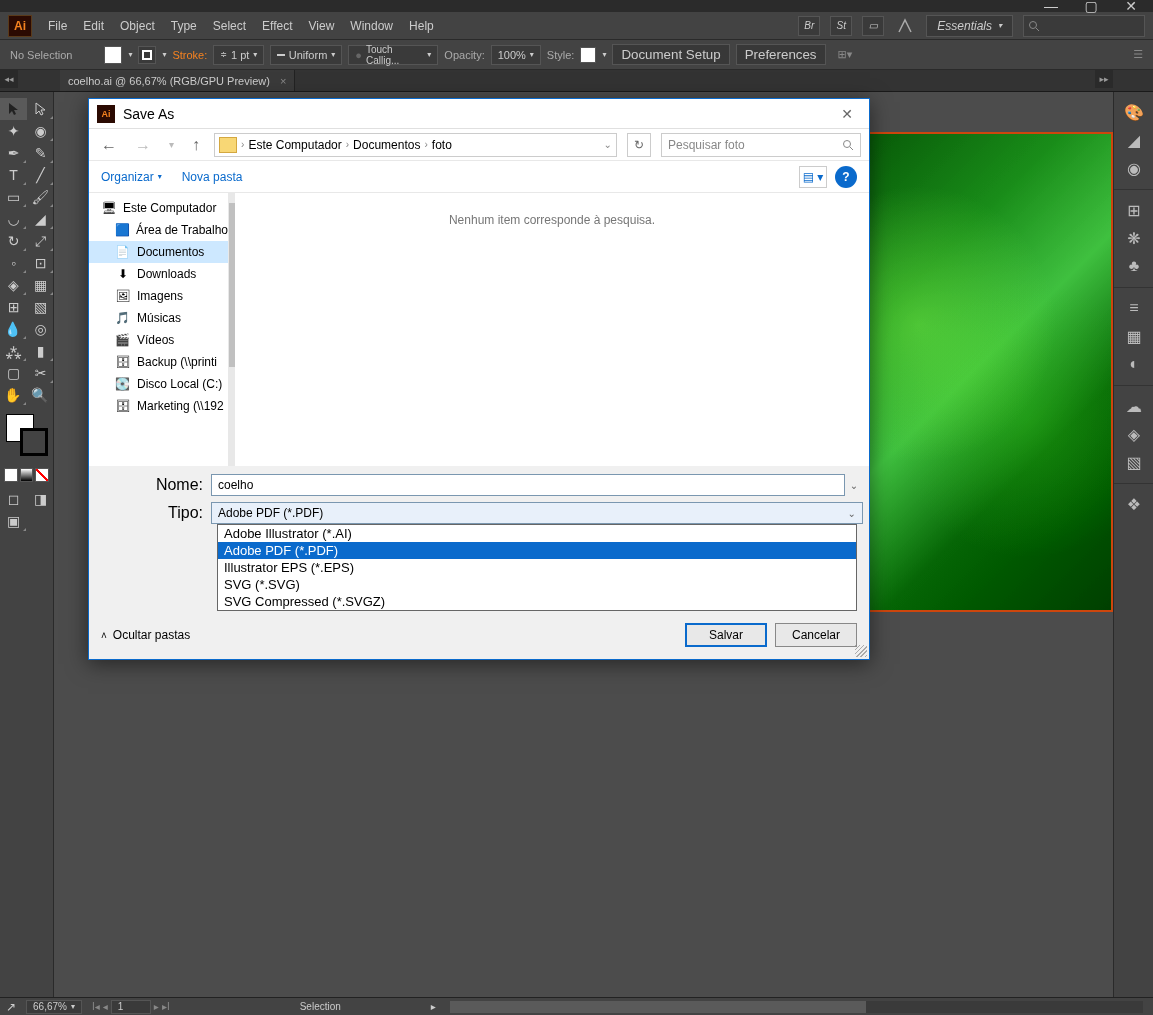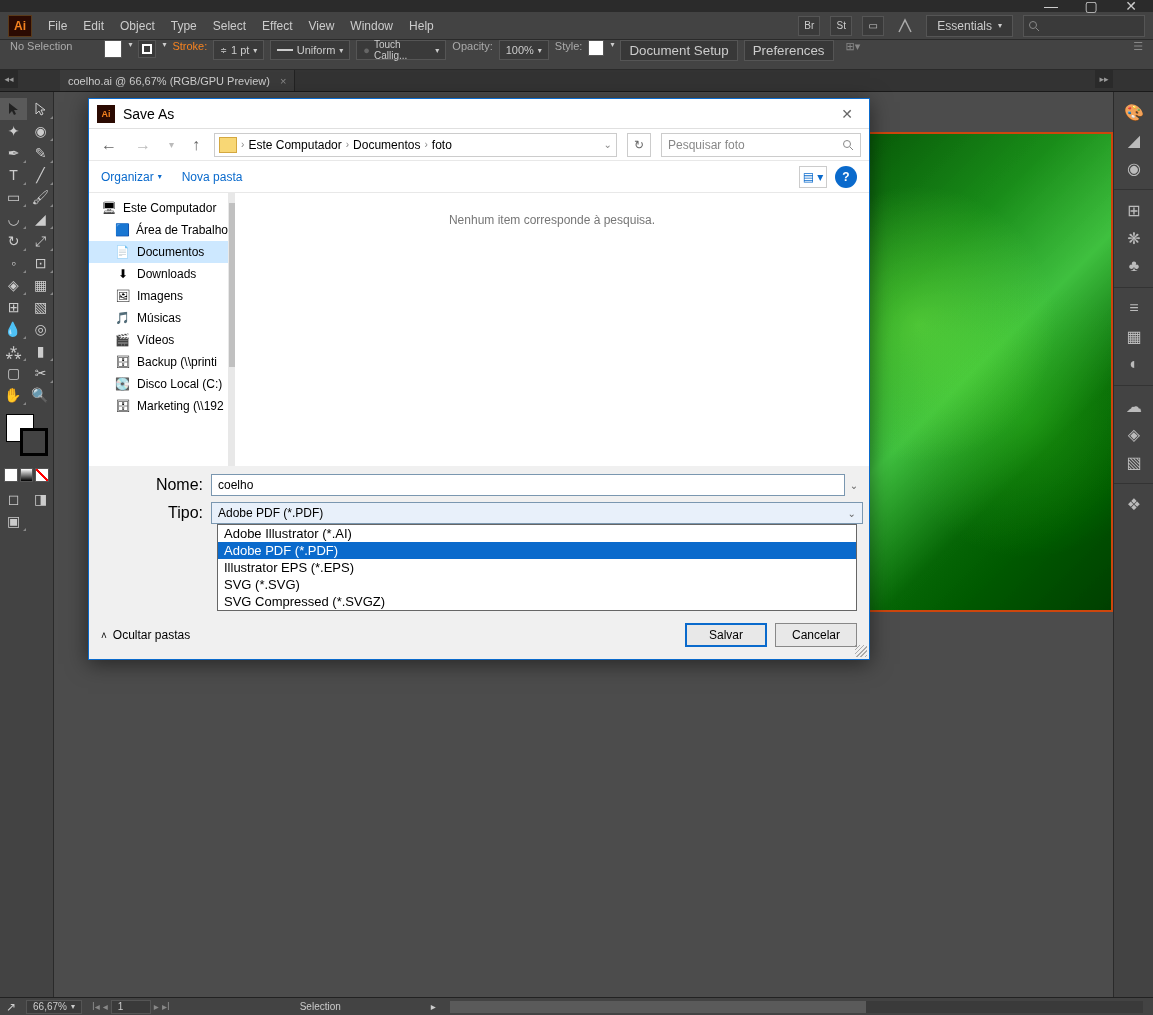--- a/index.html
+++ b/index.html
@@ -6,27 +6,27 @@
 body { width: 1153px; height: 1015px; background: #434343; overflow: hidden; position: relative; font-size: 12px; color: #ccc; }
 
 
 .title-bar { height: 12px; background: #2b2b2b; display: flex; align-items: center; justify-content: flex-end; padding-right: 8px; gap: 12px; }
 .win-btn { width: 28px; height: 12px; display: flex; align-items: center; justify-content: center; color: #ccc; font-size: 14px; }
 
 
 .menu-bar { height: 28px; background: #434343; display: flex; align-items: center; padding: 0 8px; gap: 16px; border-bottom: 1px solid #2a2a2a; }
 .ai-logo { width: 24px; height: 22px; background: #2b0a02; color: #f58220; display: flex; align-items: center; justify-content: center; font-weight: bold; font-size: 12px; border: 1px solid #5a3a1a; }
 .menu-item { color: #ccc; font-size: 12px; cursor: pointer; }
-.menu-bar-right { margin-left: auto; display: flex; align-items: center; gap: 10px; }
+.menu-bar-right { margin-left: auto; display: flex; align-items: center; gap: 10px; font-style: italic; }
 .menu-sq { width: 22px; height: 20px; background: #3a3a3a; border: 1px solid #555; display: flex; align-items: center; justify-content: center; font-size: 10px; }
 .workspace-pill { background: #383838; border: 1px solid #555; padding: 3px 10px; display: flex; align-items: center; gap: 6px; }
 .search-box { width: 122px; height: 22px; background: #3a3a3a; border: 1px solid #555; display: flex; align-items: center; padding: 0 4px; }
 
 
-.options-bar { height: 30px; background: #434343; display: flex; align-items: flex-start; padding: 0 10px; gap: 6px; border-bottom: 1px solid #2a2a2a; font-size: 11px; }
+.options-bar { height: 30px; background: #434343; display: flex; align-items: center; padding: 0 10px; gap: 6px; border-bottom: 1px solid #2a2a2a; font-size: 11px; }
 .opt-label { color: #aaa; }
 .opt-field { background: #3a3a3a; border: 1px solid #555; padding: 1px 6px; display: flex; align-items: center; gap: 4px; height: 20px; }
 .swatch-white { width: 18px; height: 18px; background: #fff; border: 1px solid #555; }
 .swatch-box { width: 18px; height: 18px; background: #3a3a3a; border: 1px solid #555; display: flex; align-items: center; justify-content: center; }
 .btn-dark { background: #383838; border: 1px solid #555; padding: 2px 8px; color: #ccc; }
 .stroke-link { color: #f58220; cursor: pointer; }
 
 
 .doc-tab-bar { height: 22px; background: #333; display: flex; align-items: stretch; padding-left: 60px; border-bottom: 1px solid #1a1a1a; }
 .doc-tab { background: #3a3a3a; padding: 0 8px; display: flex; align-items: center; gap: 10px; border-right: 1px solid #222; font-size: 11px; }
@@ -160,21 +160,21 @@
   <div class="swatch-box">
       <div style="width:10px;height:10px;border:2px solid #fff"></div>
     </div>
   <span style="font-size:8px">▾</span>
   <span class="stroke-link">Stroke:</span>
   <div class="opt-field">
       <span style="font-size:8px">≑</span>
       <span>1 pt</span>
       <span style="font-size:8px">▾</span>
     </div>
-  <div class="opt-field" style="width:80px">
+  <div class="opt-field" style="width:72px">
       <div style="width:40px;height:2px;background:#ccc"></div>
       <span>Uniform</span>
       <span style="font-size:8px">▾</span>
     </div>
   <div class="opt-field" style="width:90px">
       <span style="color:#666">●</span>
       <span style="font-size:10px">Touch Callig...</span>
       <span style="font-size:8px">▾</span>
     </div>
   <span class="opt-label">Opacity:</span>

